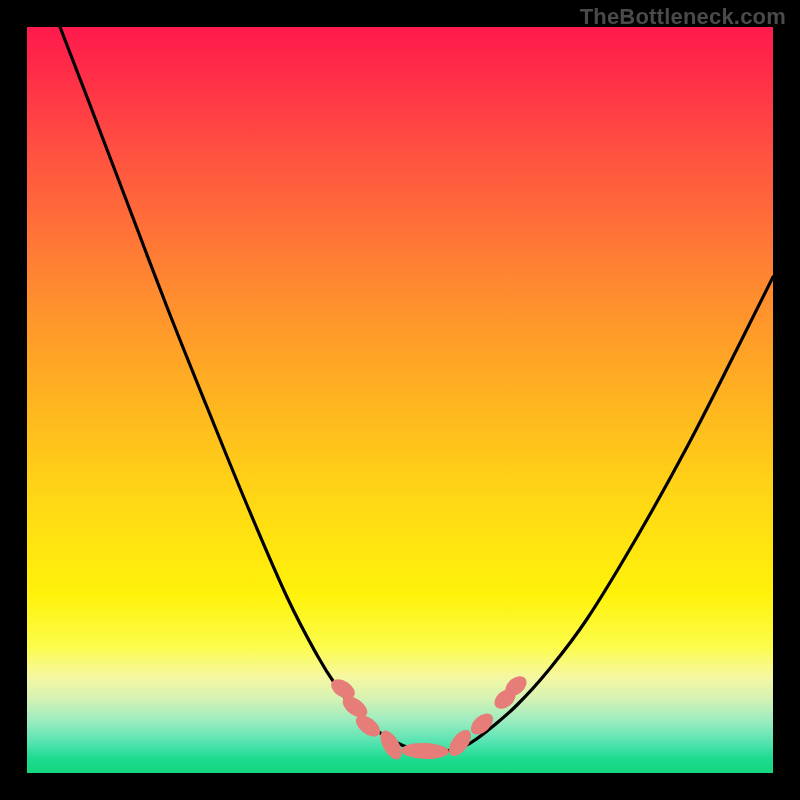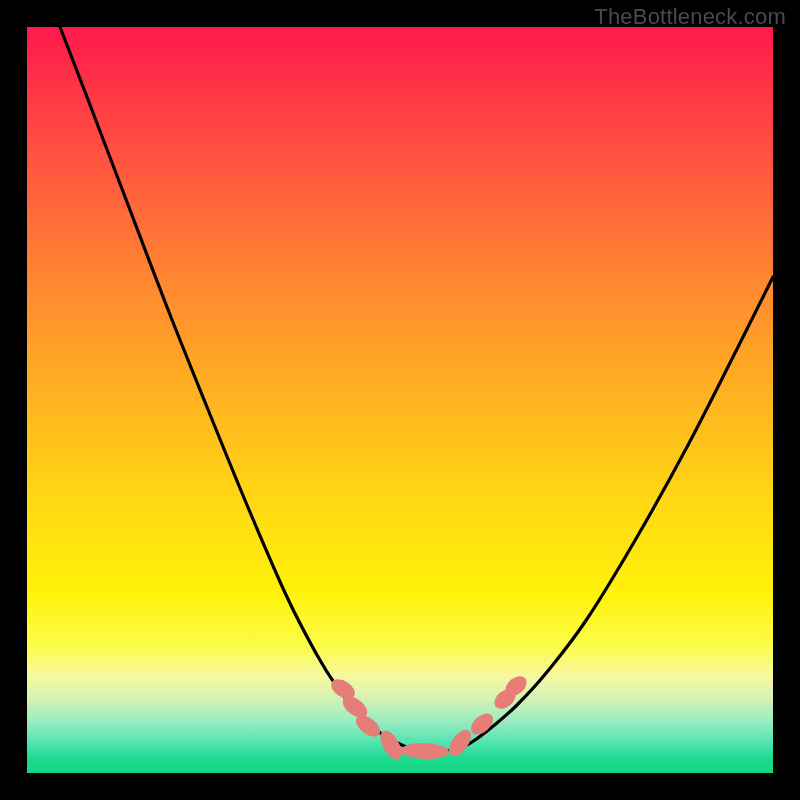--- a/index.html
+++ b/index.html
@@ -42,21 +42,21 @@
       #1edb90 98%,
       #14d67e 100%
     );
   }
   .watermark {
     position: absolute;
     top: 4px;
     right: 14px;
     color: #4a4a4a;
     font-size: 22px;
-    font-weight: 400;
+    font-weight: 700;
     letter-spacing: 0.2px;
     z-index: 10;
   }
   svg.curve {
     position: absolute;
     left: 0;
     top: 0;
     width: 746px;
     height: 746px;
   }

